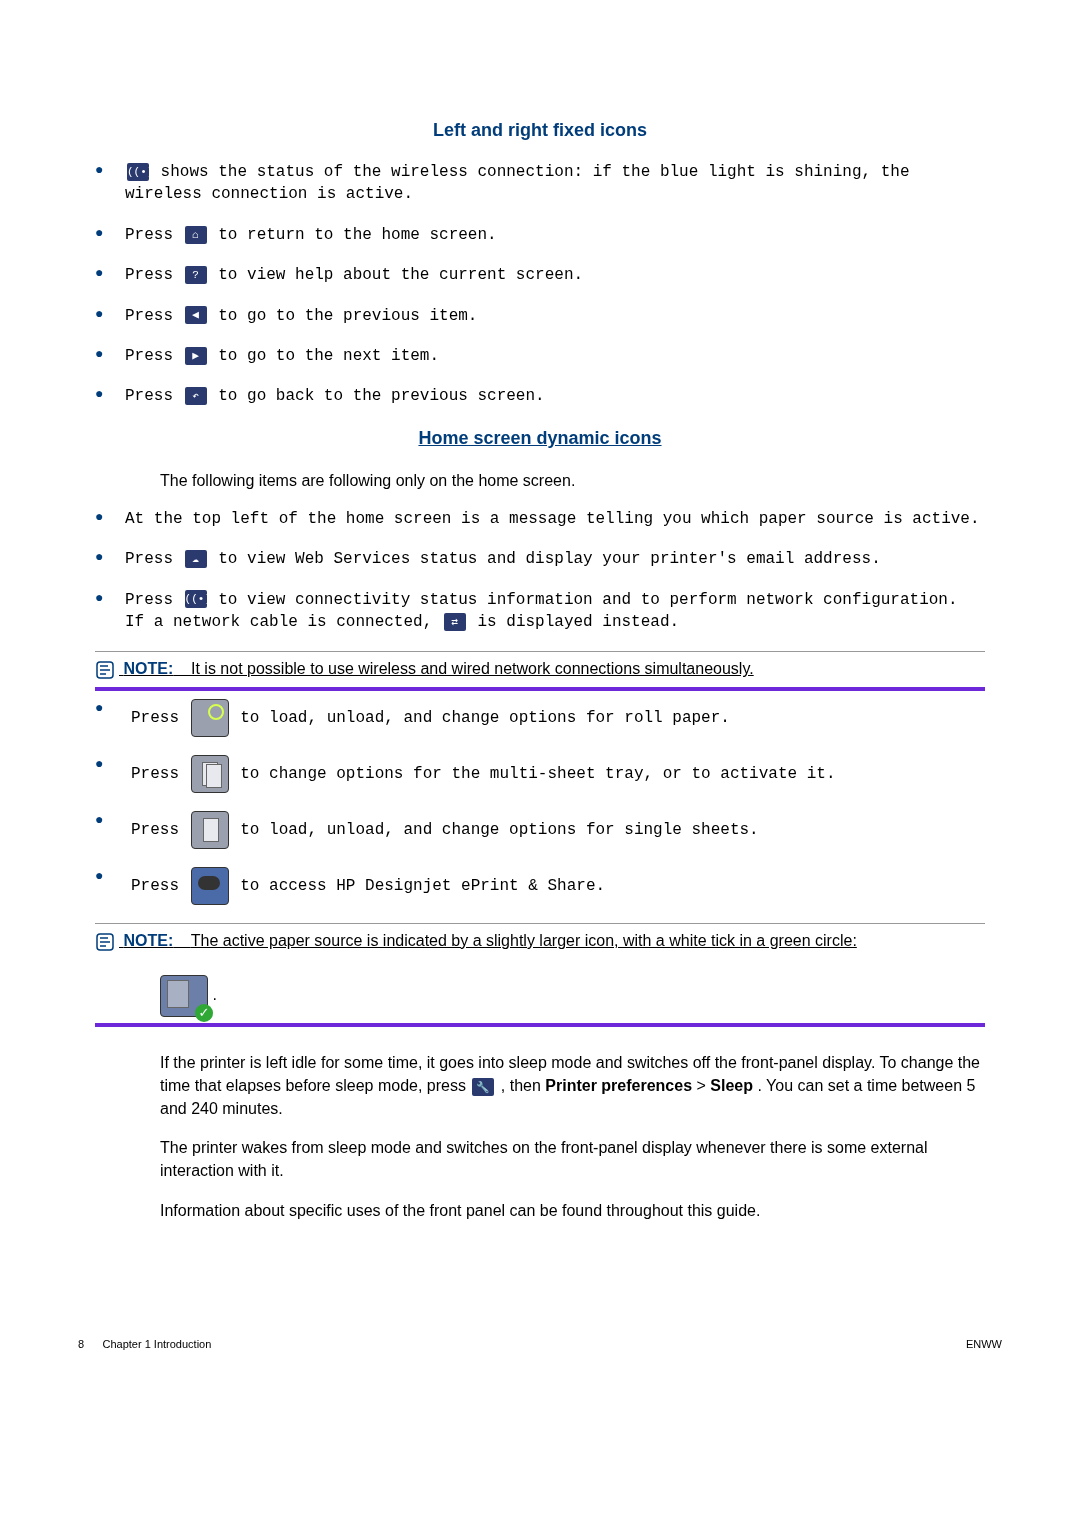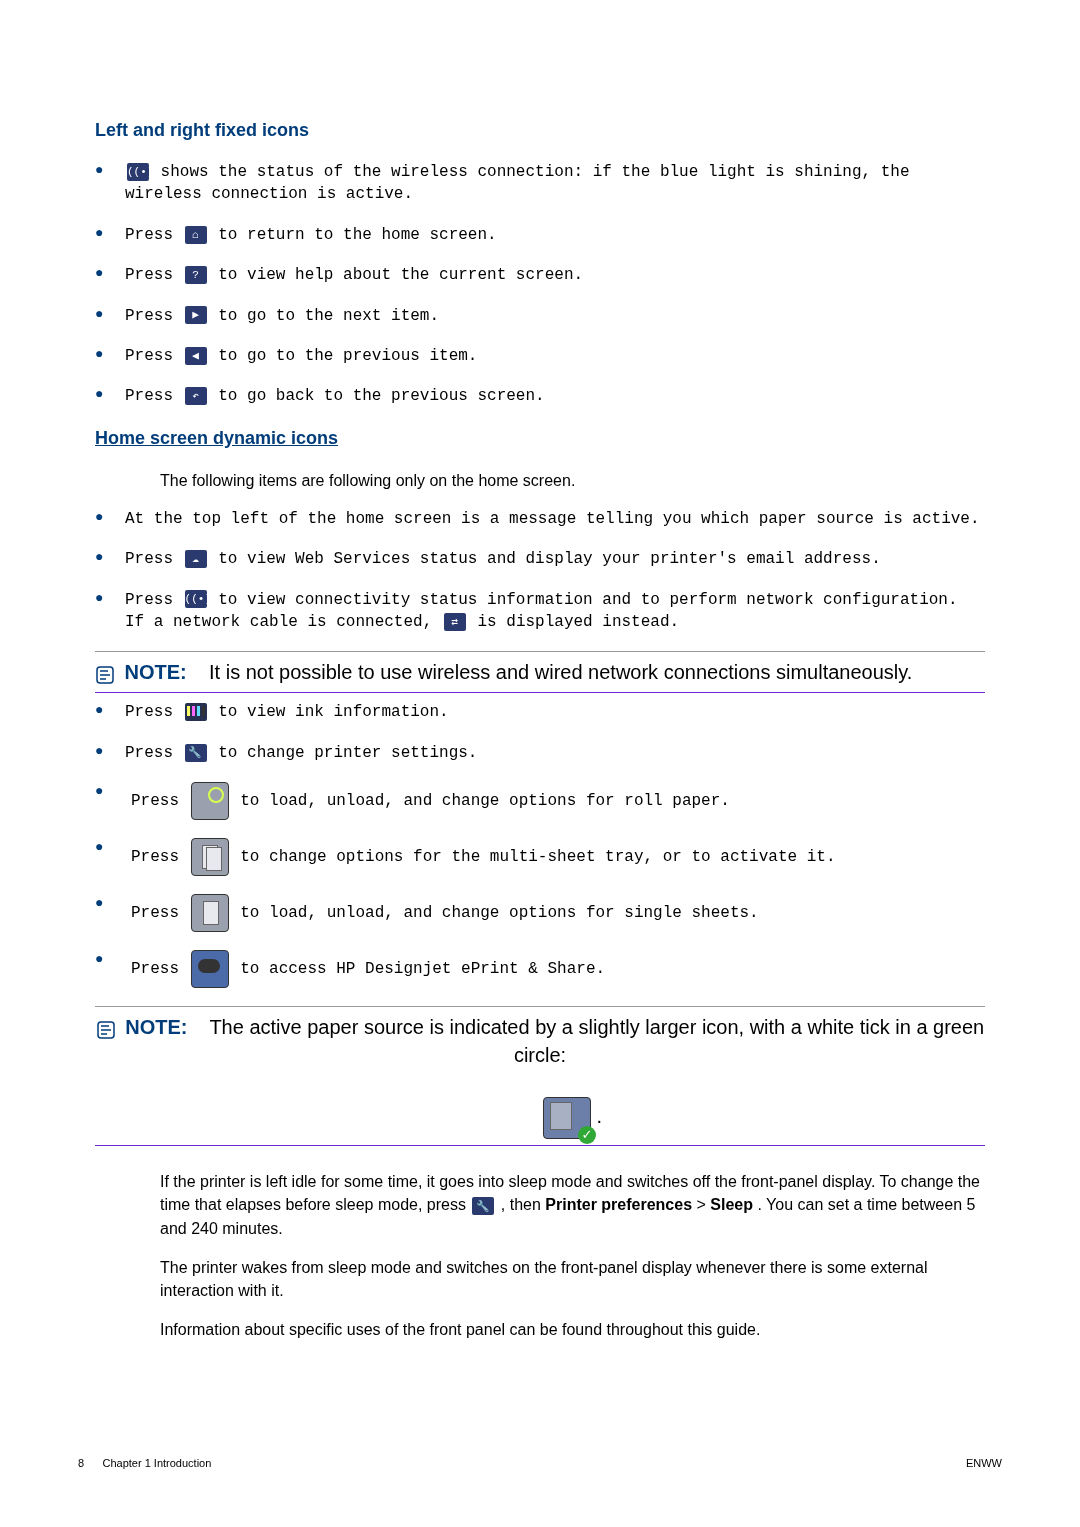--- a/index.html
+++ b/index.html
@@ -14,20 +14,21 @@
   }
   .page {
     padding: 120px 95px 60px 95px;
     box-sizing: border-box;
   }
   .section-heading {
     color: #003d7a;
     font-weight: bold;
     font-size: 18px;
     margin-bottom: 20px;
+    text-align: center;
   }
   .ind2 {
     padding-left: 80px;
   }
   .ind-text {
     padding-left: 65px;
   }
   ul.bullets {
     list-style: none;
     padding: 0;
@@ -46,23 +47,24 @@
     color: #003d7a;
     position: absolute;
     left: 0;
     top: 0;
     font-size: 14px;
   }
   .note-row {
     margin: 8px 0 8px 0;
     padding: 6px 0;
     border-top: 1px solid #999999;
-    border-bottom: 1px solid #6d28d9;
-    font-size: 20px;
+    border-bottom: 4px solid #6d28d9;
+    font-size: 16px;
     line-height: 1.4;
+    text-decoration: underline;
   }
   .note-label {
     color: #003d7a;
     font-weight: bold;
   }
   .para {
     font-size: 16px;
     line-height: 1.45;
     margin-bottom: 16px;
   }
@@ -174,27 +176,27 @@
       <span class="icon icon-sm">⌂</span>
       <span> to return to the home screen.</span>
     </li>
     <li>
       <span>Press </span>
       <span class="icon icon-sm">?</span>
       <span> to view help about the current screen.</span>
     </li>
     <li>
       <span>Press </span>
+      <span class="icon icon-sm">◀</span>
+      <span> to go to the previous item.</span>
+    </li>
+    <li>
+      <span>Press </span>
       <span class="icon icon-sm">▶</span>
       <span> to go to the next item.</span>
-    </li>
-    <li>
-      <span>Press </span>
-      <span class="icon icon-sm">◀</span>
-      <span> to go to the previous item.</span>
     </li>
     <li>
       <span>Press </span>
       <span class="icon icon-sm">↶</span>
       <span> to go back to the previous screen.</span>
     </li>
   </ul>
 
   <div class="section-heading" style="margin-top:20px;text-decoration:underline;">Home screen dynamic icons</div>
 
@@ -223,32 +225,20 @@
       <svg viewBox="0 0 20 20">
           <rect x="2" y="2" width="16" height="16" rx="3" fill="none" stroke="#003d7a" stroke-width="1.5"></rect>
           <path d="M5 6 h8 M5 10 h10 M5 14 h6" stroke="#003d7a" stroke-width="1.5"></path>
         </svg>
     </span>
     <span class="note-label">NOTE:</span>
     &nbsp;&nbsp;
     <span>It is not possible to use wireless and wired network connections simultaneously.</span>
   </div>
 
-  <ul class="bullets ind2">
-    <li>
-      <span>Press </span>
-      <span class="icon icon-sm ink-icon"><div></div><div></div><div></div><div></div></span>
-      <span> to view ink information.</span>
-    </li>
-    <li>
-      <span>Press </span>
-      <span class="icon icon-sm">🔧</span>
-      <span> to change printer settings.</span>
-    </li>
-  </ul>
 
   <ul class="bullets ind2 with-icon">
     <li>
       <span class="txt">
         <span>Press </span>
         <span class="icon icon-md"><span class="roll-inner"></span></span>
         <span> to load, unload, and change options for roll paper.</span>
       </span>
     </li>
     <li>
@@ -267,21 +257,21 @@
     </li>
     <li>
       <span class="txt">
         <span>Press </span>
         <span class="icon icon-md" style="background:#4a6aa8;"><span class="cloud-inner"></span></span>
         <span> to access HP Designjet ePrint &amp; Share.</span>
       </span>
     </li>
   </ul>
 
-  <div class="note-row" style="margin-left:0;text-align:center;">
+  <div class="note-row" style="margin-left:0;">
     <span class="note-icon">
       <svg viewBox="0 0 20 20">
           <rect x="2" y="2" width="16" height="16" rx="3" fill="none" stroke="#003d7a" stroke-width="1.5"></rect>
           <path d="M5 6 h8 M5 10 h10 M5 14 h6" stroke="#003d7a" stroke-width="1.5"></path>
         </svg>
     </span>
     <span class="note-label">NOTE:</span>
     &nbsp;&nbsp;
     <span>The active paper source is indicated by a slightly larger icon, with a white tick in a green circle: </span>
     <br><br>

